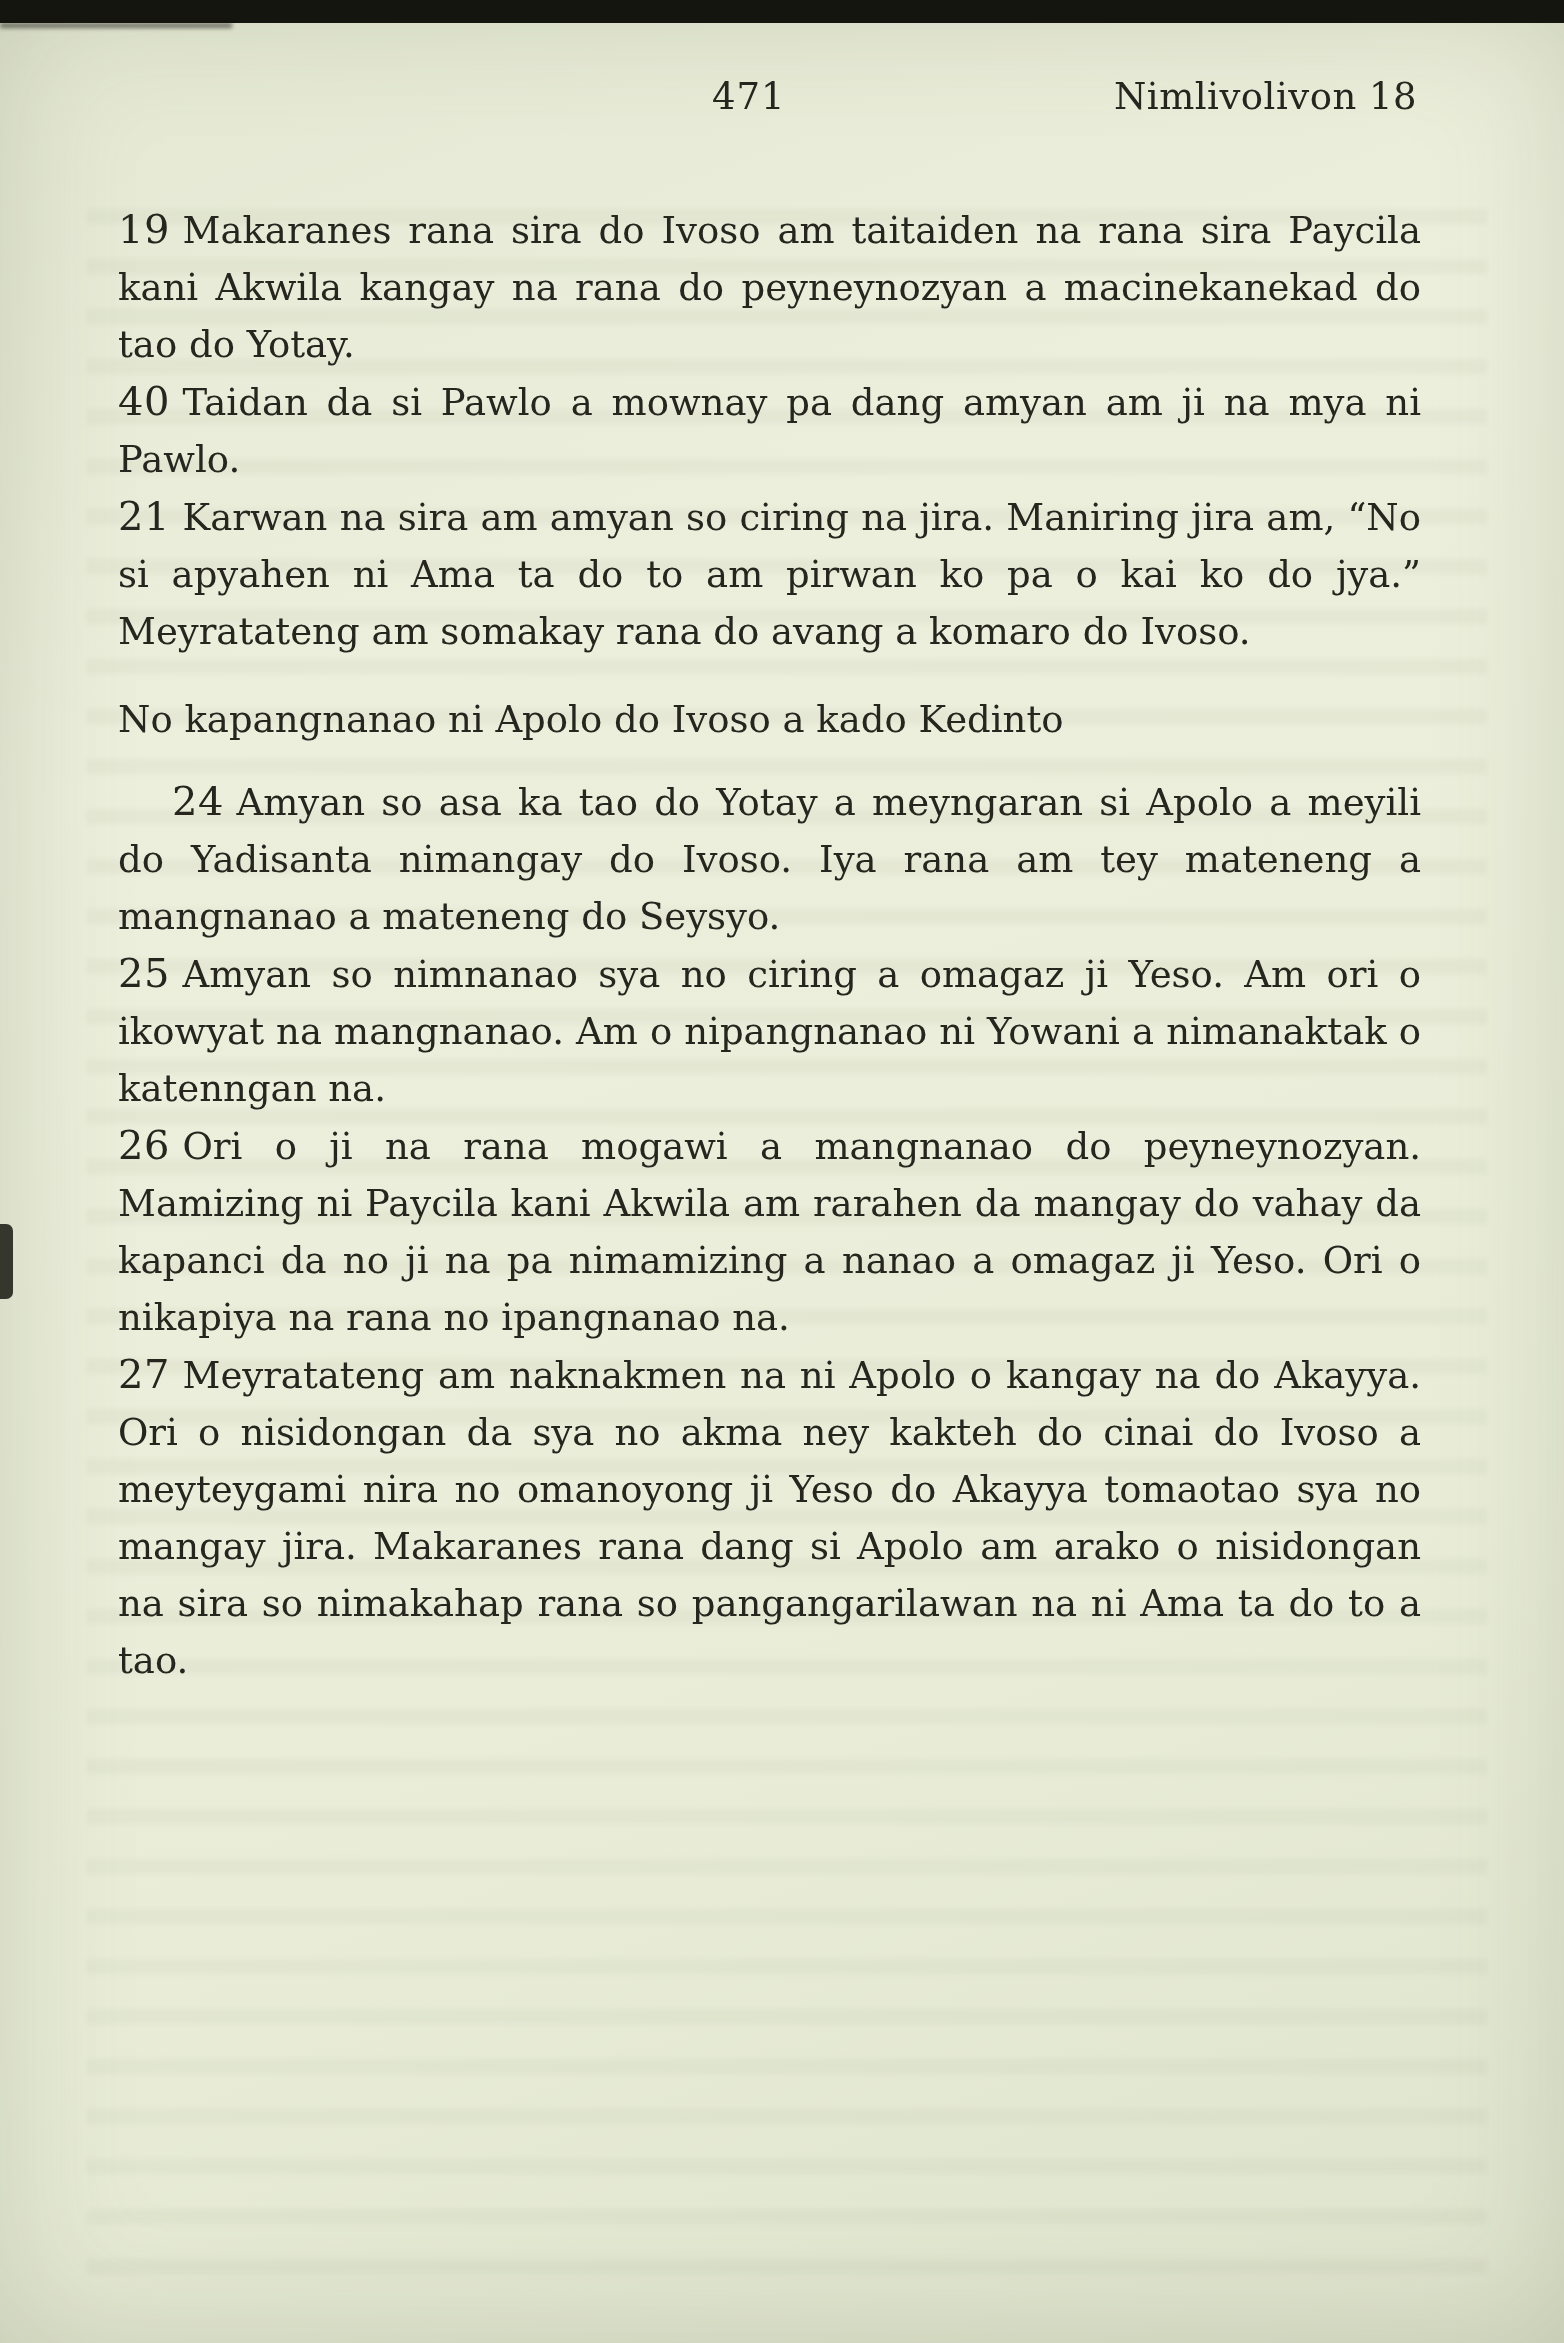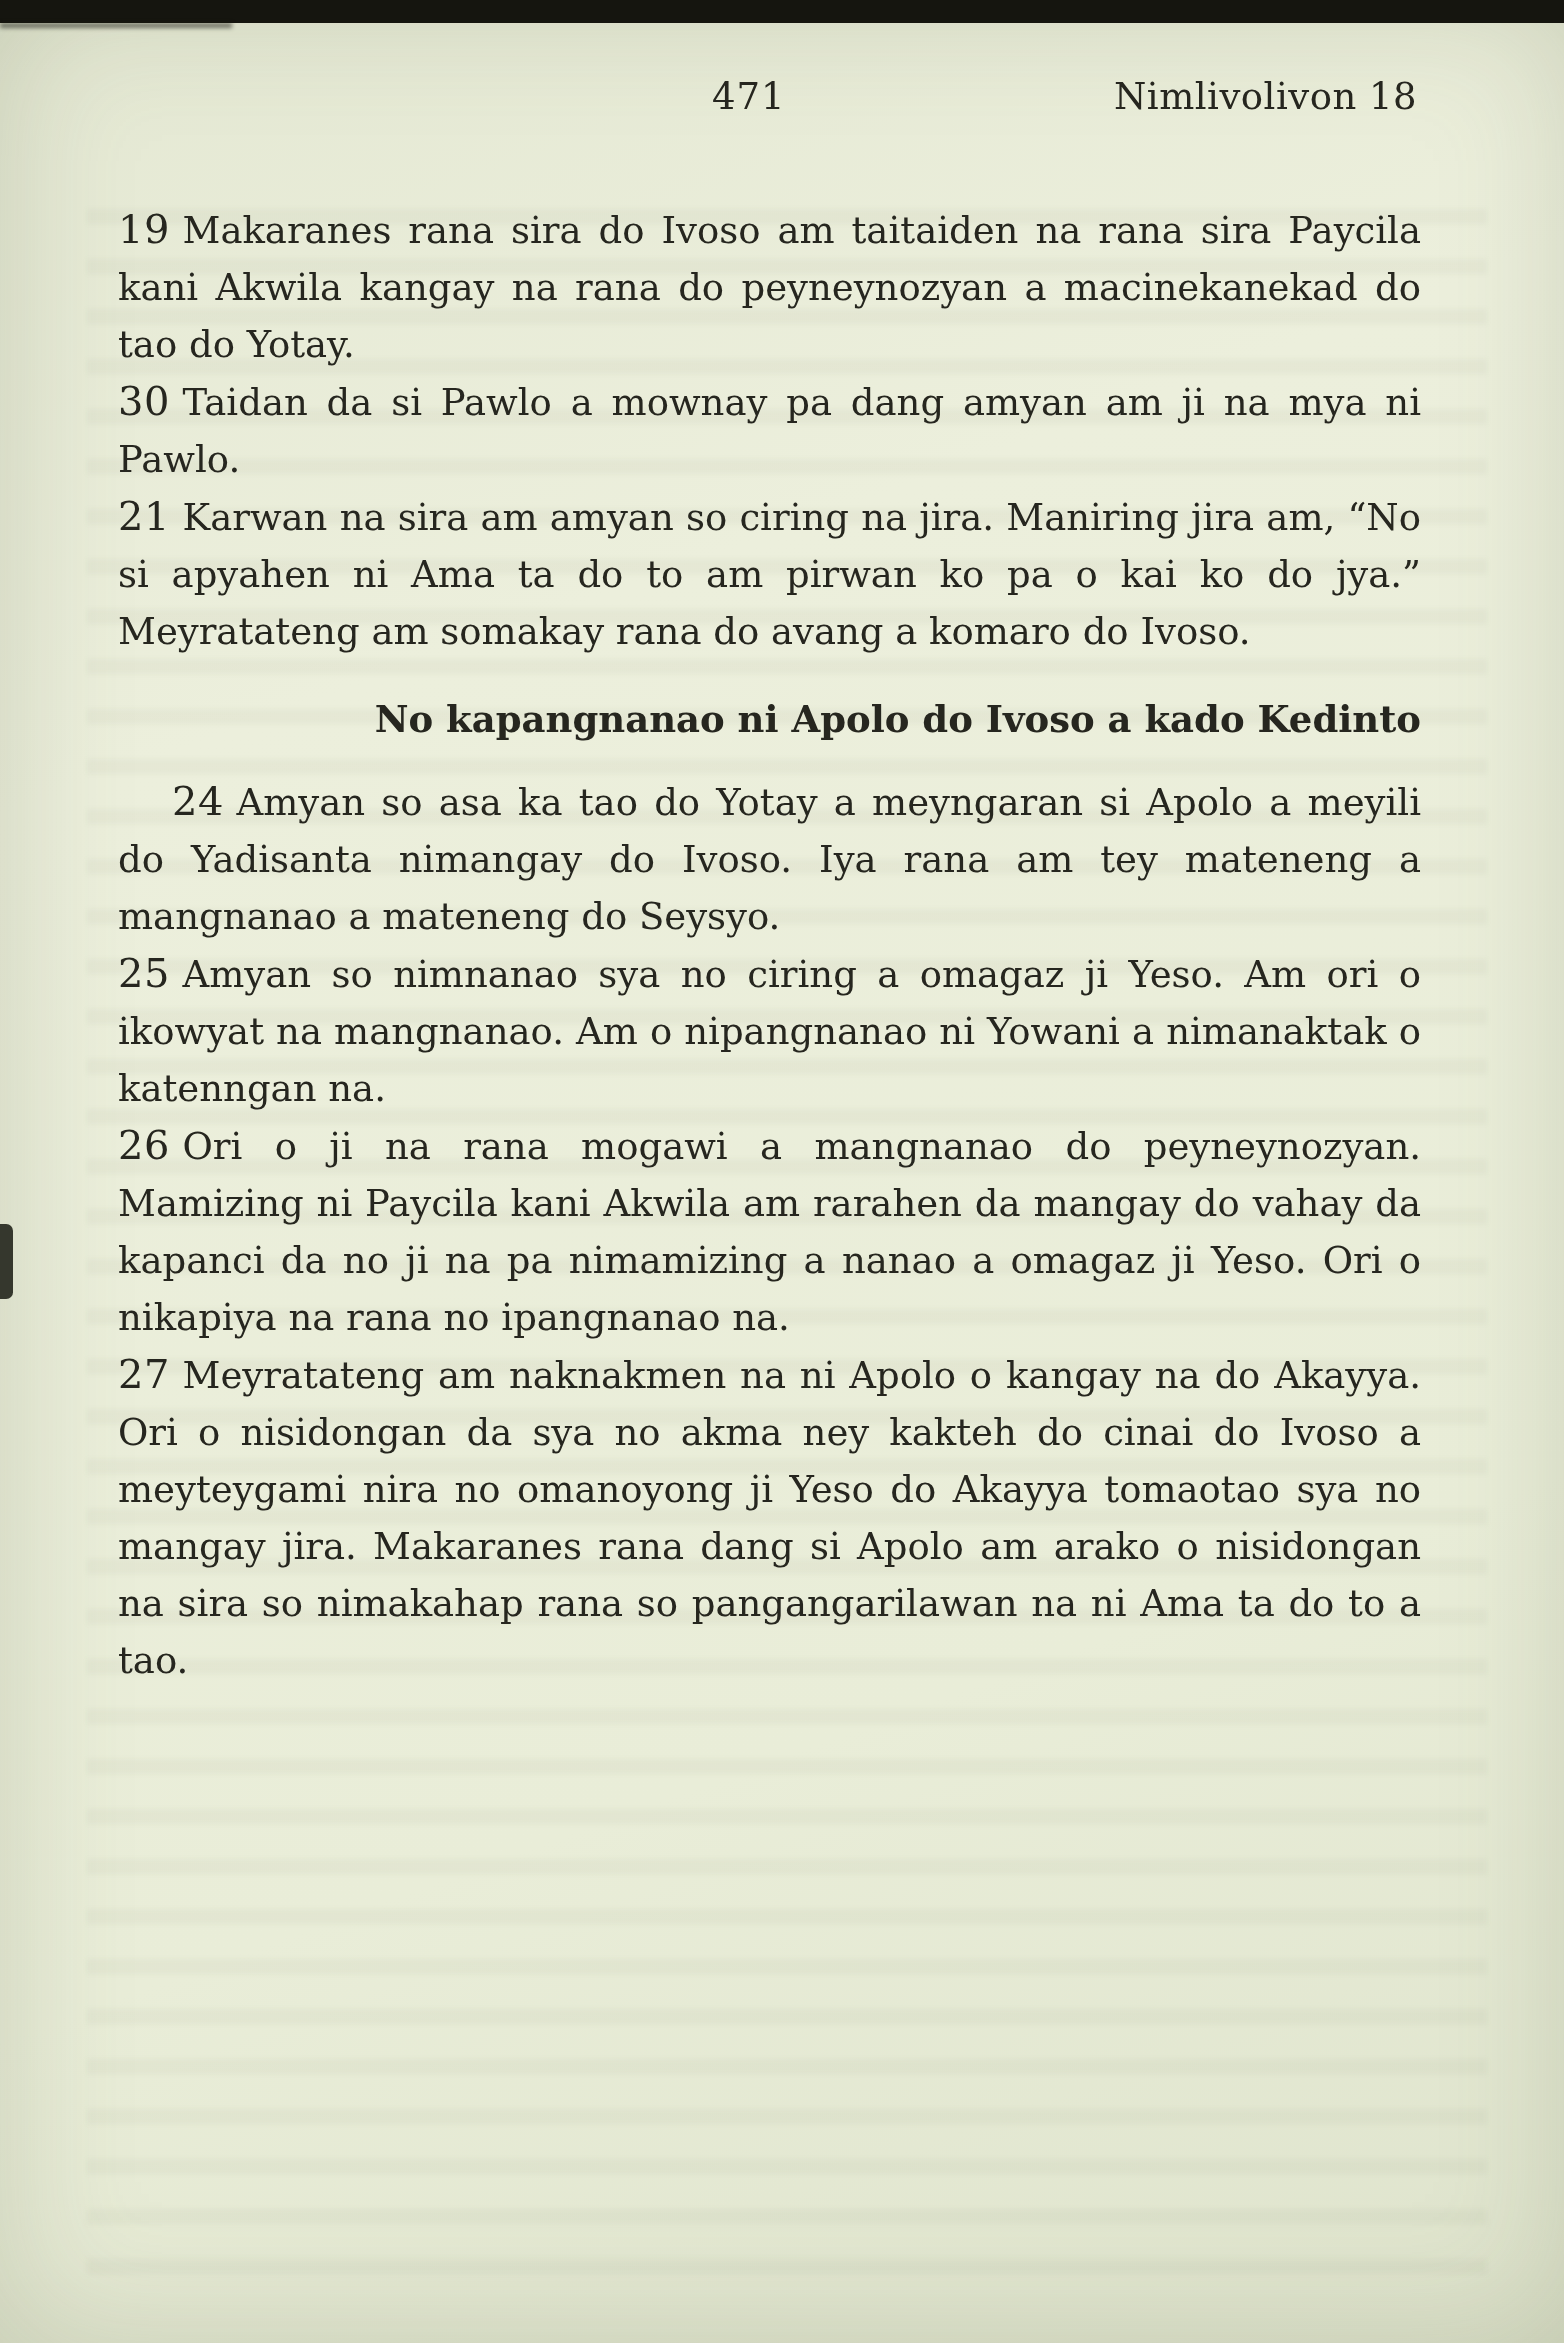--- a/index.html
+++ b/index.html
@@ -89,22 +89,22 @@
   }
   .verse.indent {
     text-indent: 54px;
   }
   .verse-num {
     font-size: 40px;
     margin-right: 12.6px;
     letter-spacing: 0.5px;
   }
   .section-heading {
-    font-weight: bold;
-    text-align: right;
+    font-weight: normal;
+    text-align: left;
     text-indent: 0;
     margin: 31px 0 25px 0;
     font-size: 37px;
   }
 </style>
 </head>
 <body>
 
 <div class="page">
 
@@ -112,21 +112,21 @@
   <div class="scan-mark-left"></div>
   <div class="ghost-showthrough"></div>
 
   <div class="header">
     <span class="page-number">471</span>
     <span class="header-title">Nimlivolivon 18</span>
   </div>
 
   <div class="text-block">
       <p class="verse"><span class="verse-num">19</span>Makaranes rana sira do Ivoso am taitaiden na rana sira Paycila kani Akwila kangay na rana do peyneynozyan a macinekanekad do tao do Yotay.</p>
-      <p class="verse"><span class="verse-num">30</span>Taidan da si Pawlo a mownay pa dang amyan am ji na mya ni Pawlo.</p>
+      <p class="verse"><span class="verse-num">40</span>Taidan da si Pawlo a mownay pa dang amyan am ji na mya ni Pawlo.</p>
       <p class="verse"><span class="verse-num">21</span>Karwan na sira am amyan so ciring na jira. Maniring jira am, “No si apyahen ni Ama ta do to am pirwan ko pa o kai ko do jya.” Meyratateng am somakay rana do avang a komaro do Ivoso.</p>
       <div class="section-heading">No kapangnanao ni Apolo do Ivoso a kado Kedinto</div>
       <p class="verse indent"><span class="verse-num">24</span>Amyan so asa ka tao do Yotay a meyngaran si Apolo a meyili do Yadisanta nimangay do Ivoso. Iya rana am tey mateneng a mangnanao a mateneng do Seysyo.</p>
       <p class="verse"><span class="verse-num">25</span>Amyan so nimnanao sya no ciring a omagaz ji Yeso. Am ori o ikowyat na mangnanao. Am o nipangnanao ni Yowani a nimanaktak o katenngan na.</p>
       <p class="verse"><span class="verse-num">26</span>Ori o ji na rana mogawi a mangnanao do peyneynozyan. Mamizing ni Paycila kani Akwila am rarahen da mangay do vahay da kapanci da no ji na pa nimamizing a nanao a omagaz ji Yeso. Ori o nikapiya na rana no ipangnanao na.</p>
       <p class="verse"><span class="verse-num">27</span>Meyratateng am naknakmen na ni Apolo o kangay na do Akayya. Ori o nisidongan da sya no akma ney kakteh do cinai do Ivoso a meyteygami nira no omanoyong ji Yeso do Akayya tomaotao sya no mangay jira. Makaranes rana dang si Apolo am arako o nisidongan na sira so nimakahap rana so pangangarilawan na ni Ama ta do to a tao.</p>
     </div>
 
 </div>
 

